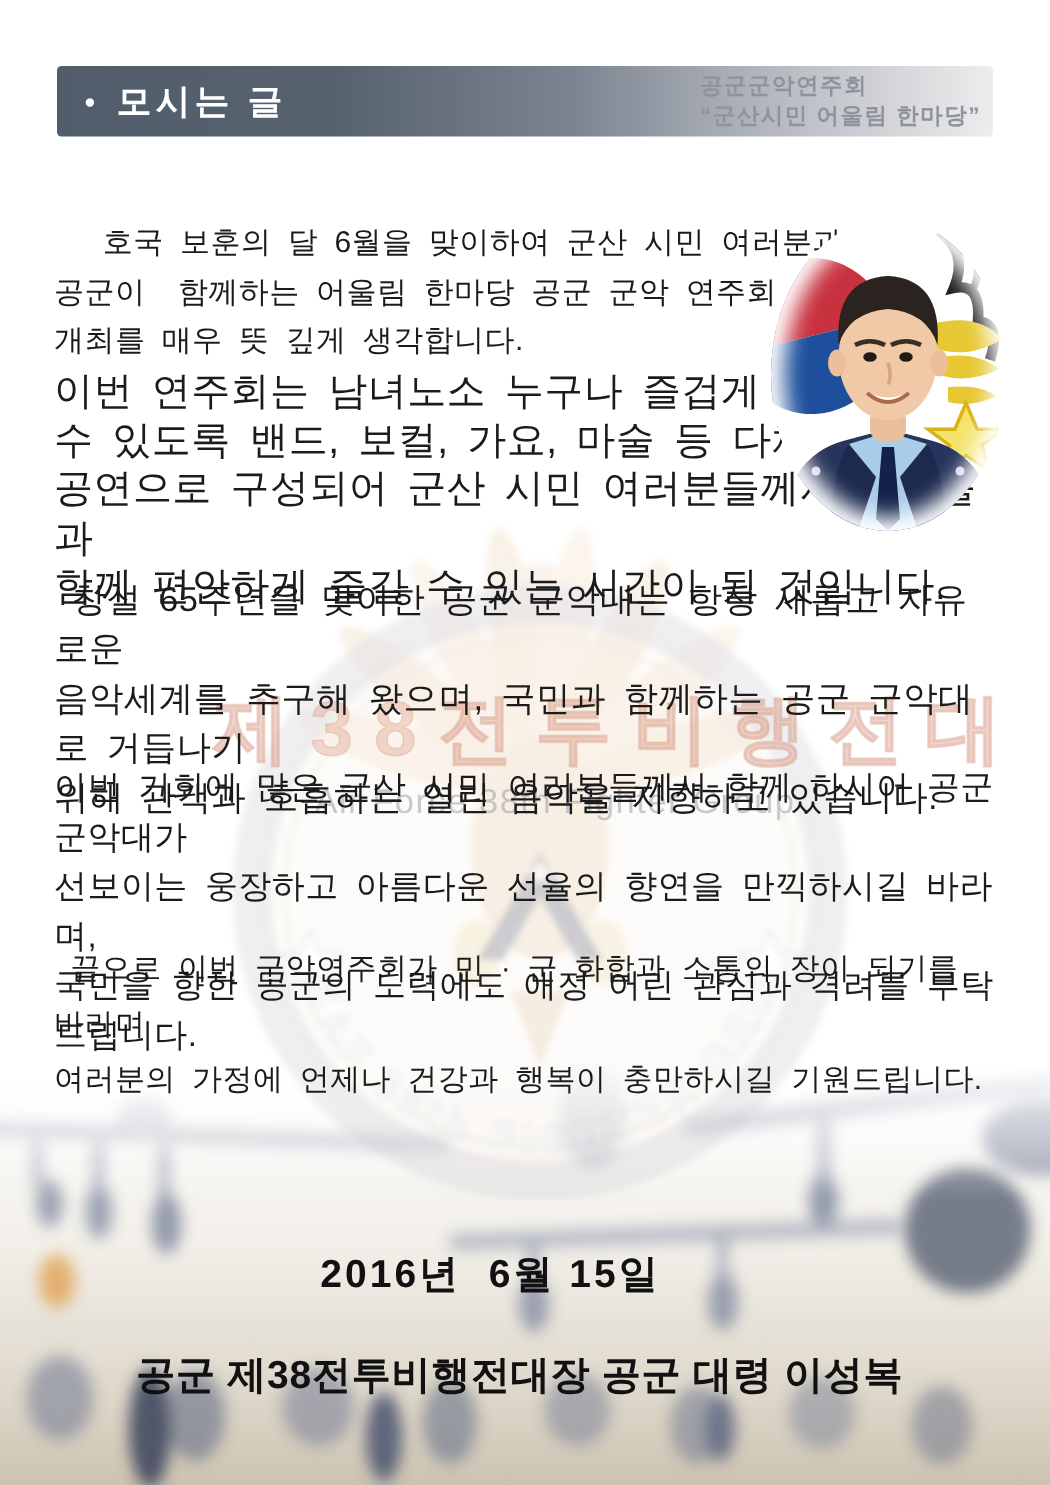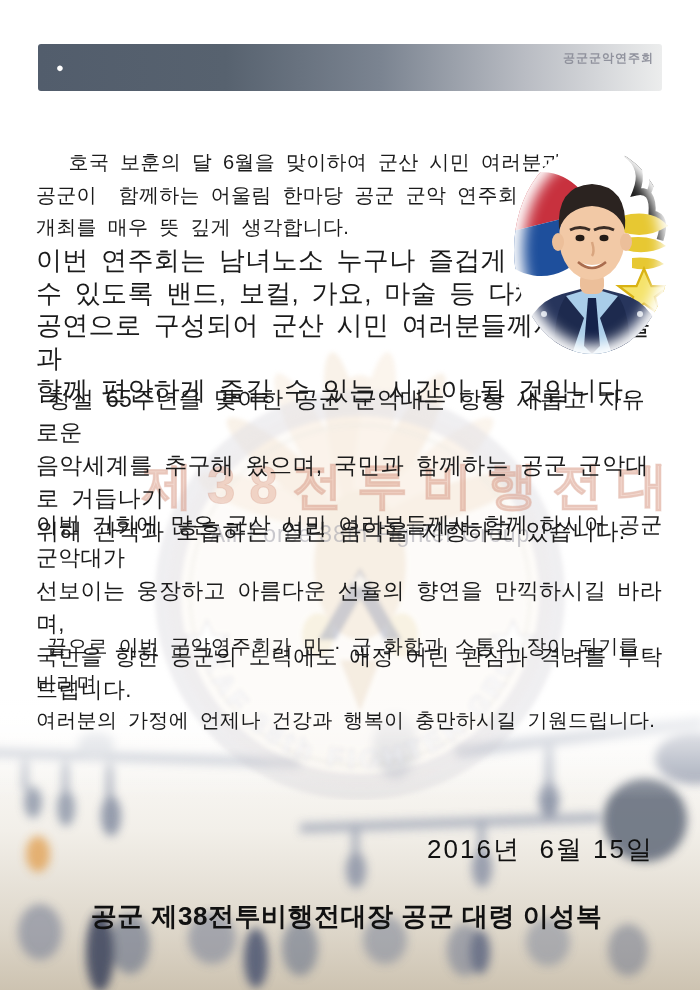--- a/index.html
+++ b/index.html
@@ -15,21 +15,21 @@
     background:linear-gradient(to right,#525d6c 0%,#57626f 30%,#7b8491 55%,#b9bcc3 78%,#eceded 100%);
     z-index:7;
   }
   .header-title{
     position:absolute;left:18px;top:0;height:47px;display:flex;align-items:center;
     color:#ffffff;font-size:23px;font-weight:bold;letter-spacing:3px;
   }
   .header-bullet{font-size:13px;margin-right:14px;letter-spacing:0;}
   .header-right{
     position:absolute;right:8px;top:4px;text-align:left;color:#90929d;
-    font-size:12px;line-height:20px;letter-spacing:1px;font-weight:bold;
+    font-size:15px;line-height:20px;letter-spacing:1px;font-weight:bold;
   }
   
   .para{
     position:absolute;left:36px;width:630px;color:#1b1b1b;
     white-space:pre-wrap;word-spacing:5px;letter-spacing:0.3px;z-index:5;
   }
   .p1{top:146px;font-size:20px;line-height:32.5px;}
   .p2{top:244px;font-size:26px;line-height:32.5px;}
   .p3{top:383px;font-size:23px;line-height:33px;}
   .p4{top:508px;font-size:22px;line-height:33px;}
@@ -52,22 +52,22 @@
     border-radius:50%;overflow:hidden;z-index:6;background:#fff;
   }
   .portrait-feather{
     position:absolute;left:514px;top:146px;width:156px;height:208px;border-radius:50%;
     box-shadow:inset 0 0 14px 9px #ffffff;z-index:6;pointer-events:none;
   }
   
   .photo-strip{position:absolute;left:0;top:700px;z-index:1;}
   
   .date-line{
-    position:absolute;left:0;top:832px;width:654px;text-align:right;z-index:5;
-    font-size:26px;font-weight:normal;color:#111;letter-spacing:2px;white-space:pre-wrap;
+    position:absolute;left:0;top:832px;width:654px;text-align:center;z-index:5;
+    font-size:26px;font-weight:bold;color:#111;letter-spacing:2px;white-space:pre-wrap;
   }
   .sig-line{
     position:absolute;left:0;top:899px;width:693px;text-align:center;z-index:5;
     font-size:26px;font-weight:bold;color:#111;letter-spacing:0.5px;white-space:pre-wrap;
   }
 </style>
 </head>
 <body>
 
 <div class="page">
@@ -175,23 +175,25 @@
       </text>
     </g>
   </svg>
 
   <div class="wm-title">제38전투비행전대</div>
   <div class="wm-sub">Air Force 38th Fighter Group</div>
 
   <div class="header-bar">
     <div class="header-title">
       <span class="header-bullet">●</span>
+      <span>모시는 글</span>
     </div>
     <div class="header-right">
       <div>공군군악연주회</div>
+      <div>“군산시민 어울림 한마당”</div>
     </div>
   </div>
 
   <div class="para p1">   호국 보훈의 달 6월을 맞이하여 군산 시민 여러분과
 공군이  함께하는 어울림 한마당 공군 군악 연주회
 개최를 매우 뜻 깊게 생각합니다.</div>
   <div class="para p2">이번 연주회는 남녀노소 누구나 즐겁게 감상할
 수 있도록 밴드, 보컬, 가요, 마술 등 다채롭고 멋진
 공연으로 구성되어 군산 시민 여러분들께서 가족들과
 함께 편안하게 즐길 수 있는 시간이 될 것입니다.</div>

